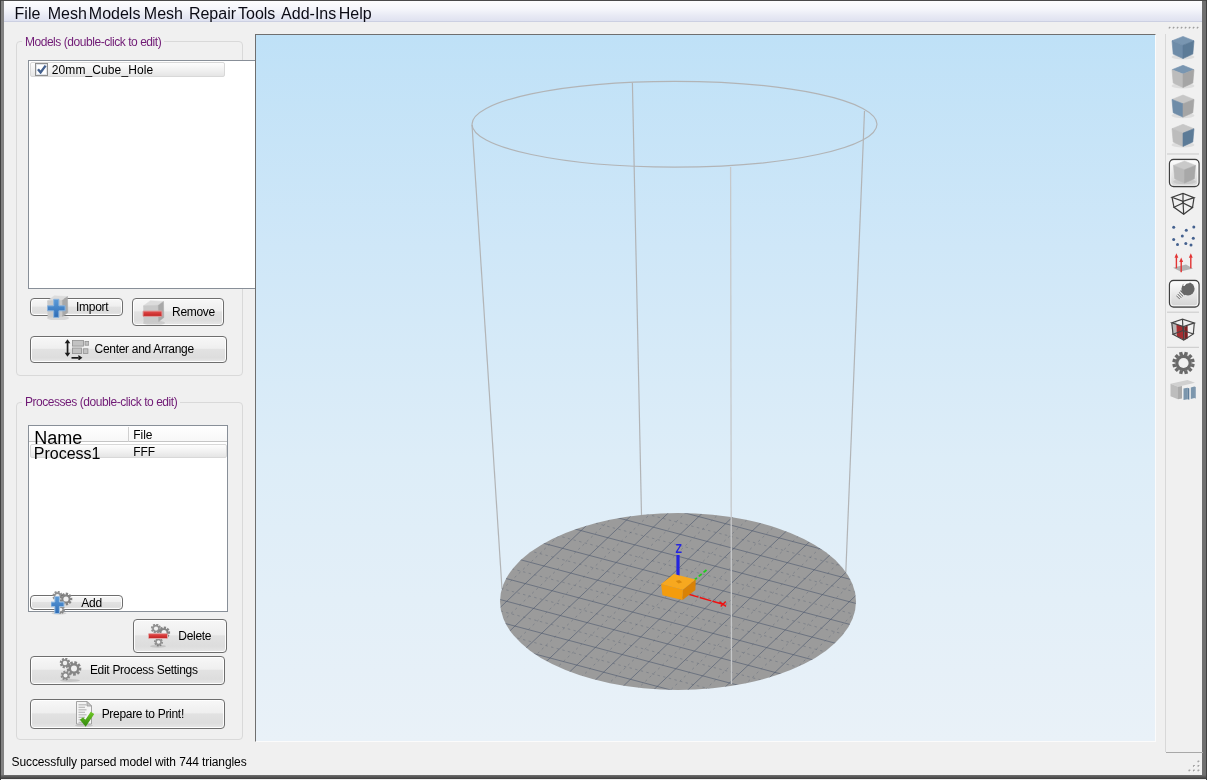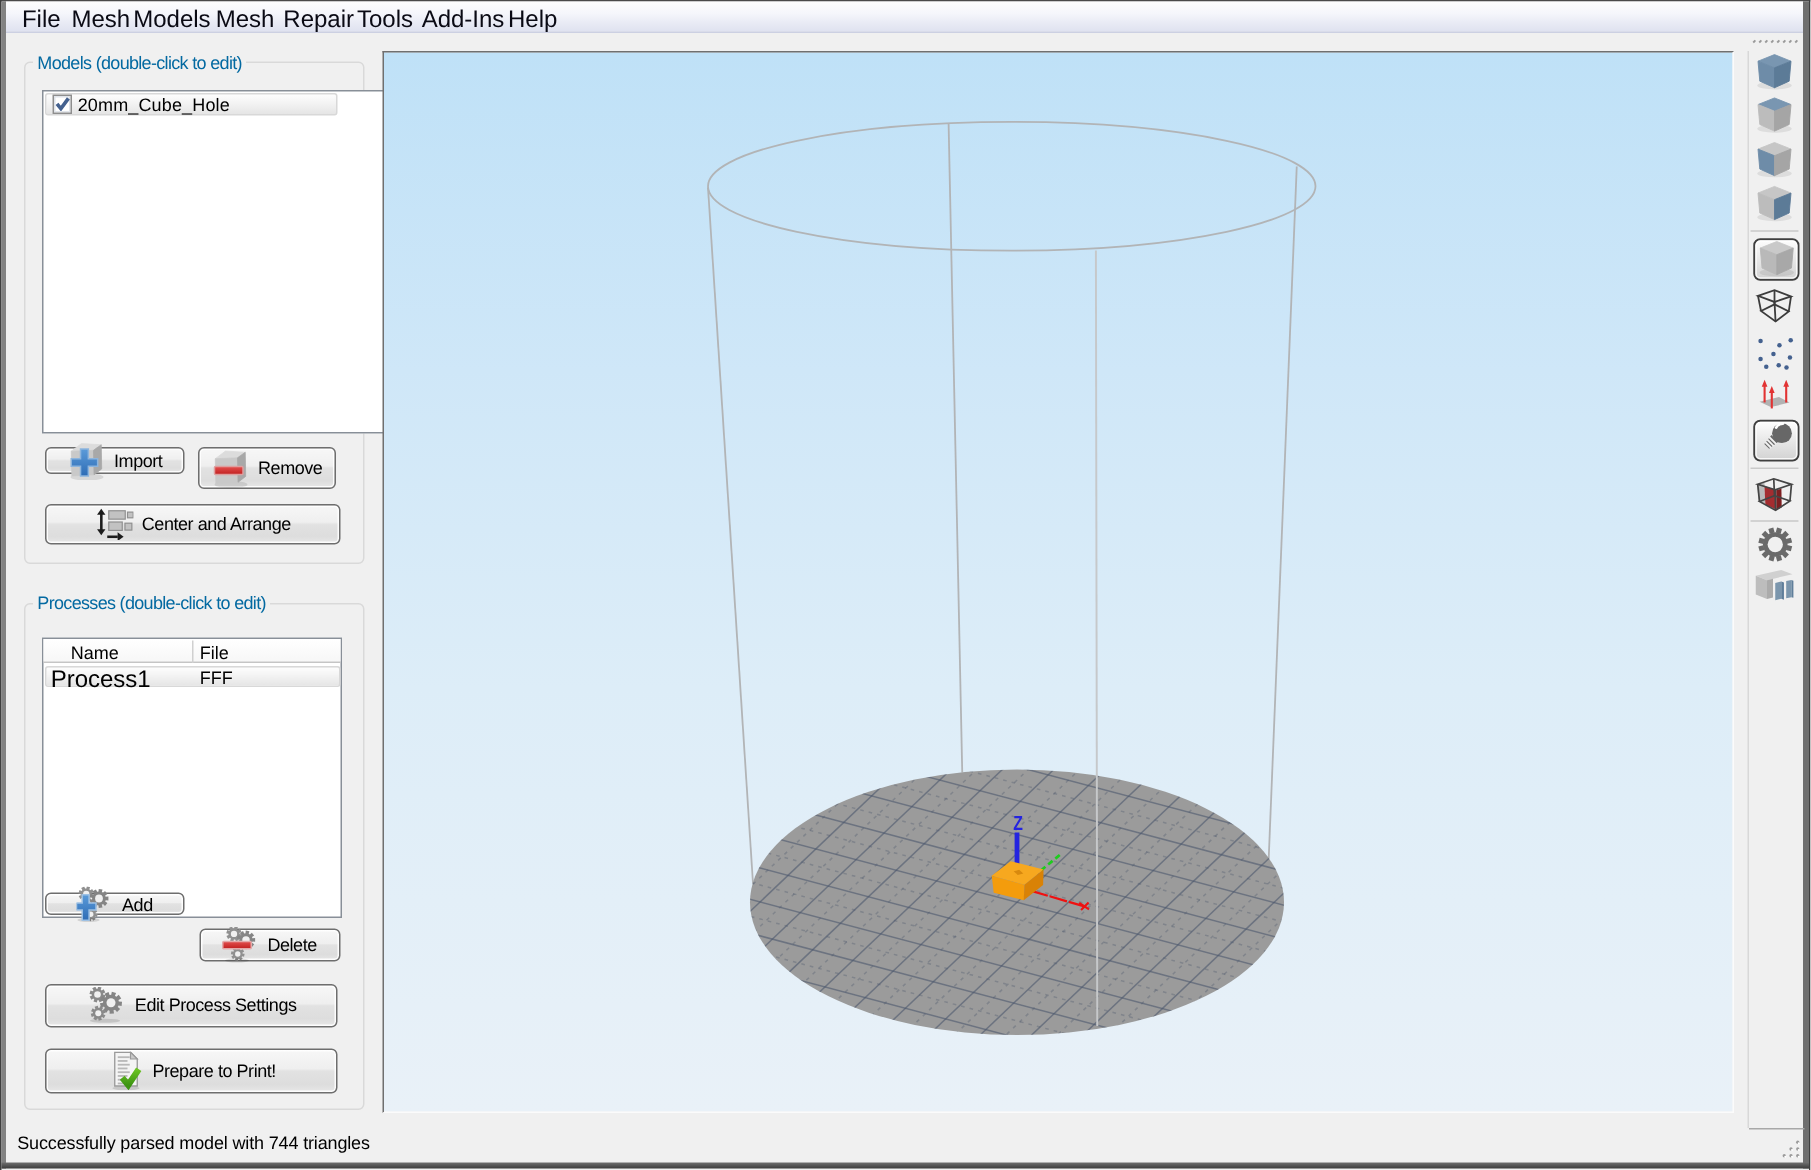--- a/index.html
+++ b/index.html
@@ -3,21 +3,21 @@
 <style>
 * { margin:0; padding:0; box-sizing:border-box; }
 html,body { width:1207px; height:780px; overflow:hidden; }
 body { font-family:"Liberation Sans", sans-serif; background:#f0f0f0; position:relative; }
 .abs { position:absolute; }
 .menubar { left:4px; top:1px; width:1198px; height:21px;
   background:linear-gradient(180deg,#fdfdfe 0%,#f5f6fb 40%,#e9ebf5 70%,#dfe2f0 100%);
   border-bottom:1px solid #ccd0e2; }
 .menubar span { position:absolute; top:4px; font-size:16px; color:#0a0a14; }
 .groupbox { border:1px solid #d9d9d9; border-radius:4px; }
-.gblabel { position:absolute; font-size:12px; color:#0369a1; background:#f0f0f0; padding:0 3px; letter-spacing:-0.45px; }
+.gblabel { position:absolute; font-size:12px; color:#701a75; background:#f0f0f0; padding:0 3px; letter-spacing:-0.45px; }
 .btn { position:absolute; border:1px solid #6e6e6e; border-radius:4px;
   background:linear-gradient(180deg,#f7f7f7 0%,#efefef 45%,#e2e2e2 50%,#dddddd 82%,#e7e7e7 100%); box-shadow:inset 0 0 0 1px rgba(255,255,255,0.9);
   display:flex; align-items:center; justify-content:center; font-size:12px; color:#000; gap:6px; letter-spacing:-0.3px; }
 .listpane { position:absolute; background:#fff; border:1px solid #888f98; }
 .hrow { position:absolute; background:linear-gradient(180deg,#fdfdfd 0%,#f2f2f2 50%,#e5e5e5 100%);
   border:1px solid #d8d8d8; border-radius:2px; }
 </style></head>
 <body>
 
 <div class="abs" style="left:0;top:0;width:1207px;height:1px;background:#4a4a4a"></div>
@@ -105,21 +105,21 @@
     </svg>
     <span>Center and Arrange</span>
   </div>
 
 <div class="abs groupbox" style="left:16.4px;top:401.5px;width:227.1px;height:338.1px"></div>
 <div class="gblabel abs" style="left:21.9px;top:395px">Processes (double-click to edit)</div>
 
 <div class="abs listpane" style="left:28.2px;top:424.5px;width:199.5px;height:187.2px">
   <div class="abs" style="left:0;top:0;width:100%;height:16.5px;background:linear-gradient(180deg,#ffffff,#f7f7f7);border-bottom:1px solid #c5c5c5"></div>
   <div class="abs" style="left:99px;top:1px;width:1px;height:15px;background:#d0d0d0"></div>
-  <div class="abs" style="left:18px;top:2px;font-size:12px">Name</div>
+  <div class="abs" style="left:5px;top:2px;font-size:18px">Name</div>
   <div class="abs" style="left:104px;top:2px;font-size:12px">File</div>
   <div class="hrow" style="left:1px;top:18px;width:196.5px;height:14.2px"></div>
   <div class="abs" style="left:4.6px;top:19px;font-size:16px">Process1</div>
   <div class="abs" style="left:104px;top:19px;font-size:12px">FFF</div>
 </div>
 
 <div class="btn" style="left:30.1px;top:595px;width:93px;height:15px">
     <svg width="24" height="24" viewBox="0 0 24 24" style="">
       <defs>
         <linearGradient id="pg_a" x1="0" y1="0" x2="0" y2="1">
@@ -135,21 +135,21 @@
       <circle cx="6.5" cy="5.0" r="2.1" fill="#f0f0f0"></circle>
       <path d="M19.47,6.88 L21.27,6.73 L21.27,9.27 L19.47,9.12 L19.03,10.24 L19.14,10.01 L20.62,11.06 L18.99,13.00 L17.70,11.73 L16.65,12.30 L16.88,12.21 L17.34,13.96 L14.84,14.40 L14.67,12.60 L13.50,12.36 L13.74,12.43 L12.96,14.07 L10.76,12.80 L11.79,11.31 L11.05,10.37 L11.18,10.58 L9.54,11.34 L8.67,8.95 L10.42,8.48 L10.45,7.28 L10.42,7.52 L8.67,7.05 L9.54,4.66 L11.18,5.42 L11.98,4.52 L11.79,4.69 L10.76,3.20 L12.96,1.93 L13.74,3.57 L14.92,3.39 L14.67,3.40 L14.84,1.60 L17.34,2.04 L16.88,3.79 L17.90,4.42 L17.70,4.27 L18.99,3.00 L20.62,4.94 L19.14,5.99 L19.52,7.12 Z" fill="#858585"></path>
       <circle cx="15.0" cy="8.0" r="2.6" fill="#f0f0f0"></circle>
       <path d="M12.80,18.25 L14.10,18.39 L13.69,20.40 L12.44,20.02 L11.88,20.81 L12.01,20.66 L12.83,21.67 L11.12,22.80 L10.51,21.66 L9.55,21.81 L9.75,21.80 L9.61,23.10 L7.60,22.69 L7.98,21.44 L7.19,20.88 L7.34,21.01 L6.33,21.83 L5.20,20.12 L6.34,19.51 L6.19,18.55 L6.20,18.75 L4.90,18.61 L5.31,16.60 L6.56,16.98 L7.12,16.19 L6.99,16.34 L6.17,15.33 L7.88,14.20 L8.49,15.34 L9.45,15.19 L9.25,15.20 L9.39,13.90 L11.40,14.31 L11.02,15.56 L11.81,16.12 L11.66,15.99 L12.67,15.17 L13.80,16.88 L12.66,17.49 L12.81,18.45 Z" fill="#909090"></path>
       <circle cx="9.5" cy="18.5" r="1.8" fill="#f0f0f0"></circle>
       <ellipse cx="8" cy="22.3" rx="7.5" ry="1.4" fill="#000" opacity="0.12"></ellipse>
       <path d="M0 11 h3.8 v-5.5 h4.6 v5.5 h4.6 v4.6 h-4.6 v6.9 h-4.6 v-6.9 h-3.8 z" fill="url(#pg_a)" stroke="#9ec1e4" stroke-width="1"></path>
     </svg>
     <span>Add</span>
   </div>
-<div class="btn" style="left:132.9px;top:618.7px;width:93.7px;height:22px">
+<div class="btn" style="left:132.9px;top:618.7px;width:93.7px;height:34px">
     <svg width="24" height="24" viewBox="0 0 24 24" style="">
       <defs>
         <linearGradient id="pg_b" x1="0" y1="0" x2="0" y2="1">
           <stop offset="0" stop-color="#5b9bd9"></stop>
           <stop offset="1" stop-color="#2e6cb5"></stop>
         </linearGradient>
         <linearGradient id="mg_b" x1="0" y1="0" x2="0" y2="1">
           <stop offset="0" stop-color="#e4504f"></stop>
           <stop offset="1" stop-color="#c01f1f"></stop>
         </linearGradient>

